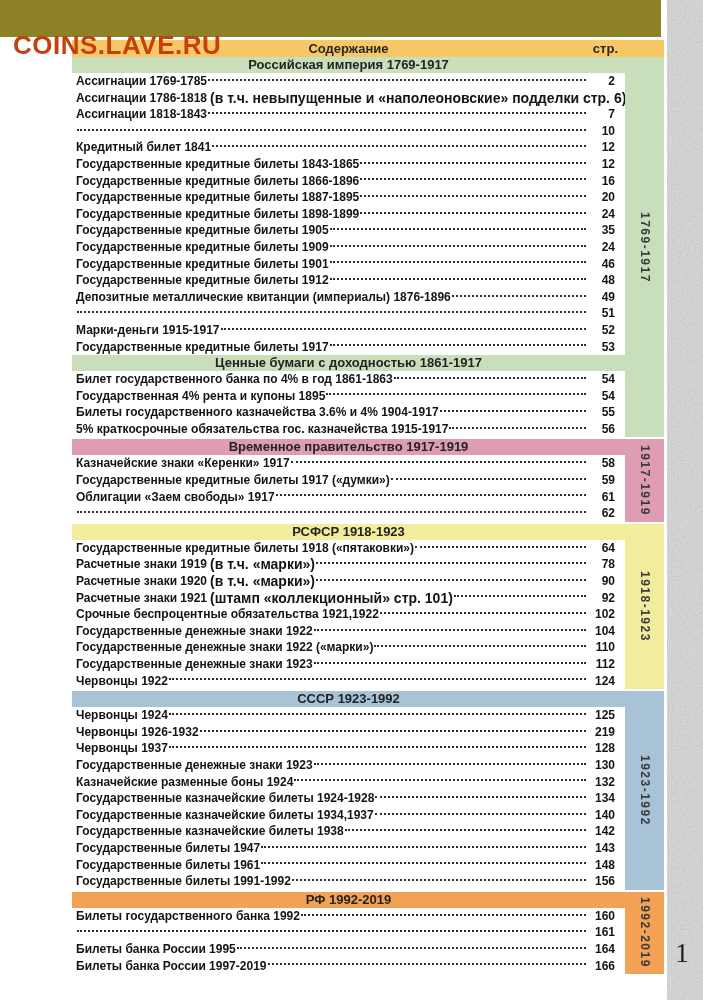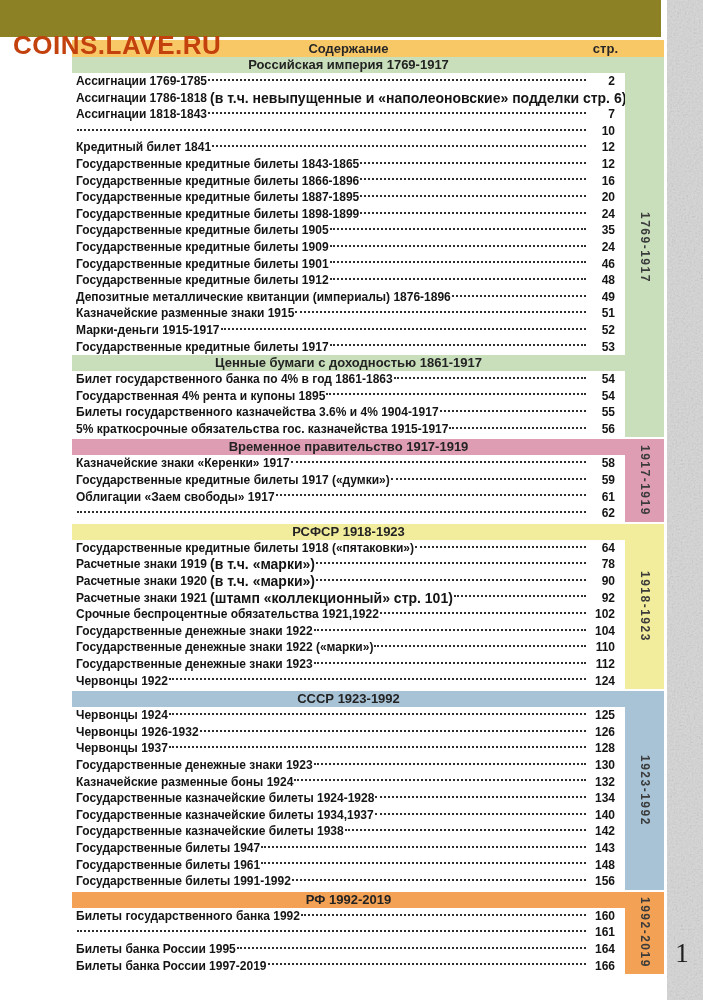--- a/index.html
+++ b/index.html
@@ -158,21 +158,20 @@
               <span class="label">Государственные кредитные билеты 1912</span>
               <span class="leader"></span>
               <span class="page">48</span>
             </div>
             <div class="row">
               <span class="label">Депозитные металлические квитанции (империалы) 1876-1896</span>
               <span class="leader"></span>
               <span class="page">49</span>
             </div>
             <div class="row">
-              <span class="label">Казначейские разменные знаки 1915</span>
               <span class="leader"></span>
               <span class="page">51</span>
             </div>
             <div class="row">
               <span class="label">Марки-деньги 1915-1917</span>
               <span class="leader"></span>
               <span class="page">52</span>
             </div>
             <div class="row">
               <span class="label">Государственные кредитные билеты 1917</span>
@@ -300,21 +299,21 @@
           <div class="section-title">СССР 1923-1992</div>
           <div class="rows">
             <div class="row">
               <span class="label">Червонцы 1924</span>
               <span class="leader"></span>
               <span class="page">125</span>
             </div>
             <div class="row">
               <span class="label">Червонцы 1926-1932</span>
               <span class="leader"></span>
-              <span class="page">126</span>
+              <span class="page">219</span>
             </div>
             <div class="row">
               <span class="label">Червонцы 1937</span>
               <span class="leader"></span>
               <span class="page">128</span>
             </div>
             <div class="row">
               <span class="label">Государственные денежные знаки 1923</span>
               <span class="leader"></span>
               <span class="page">130</span>

